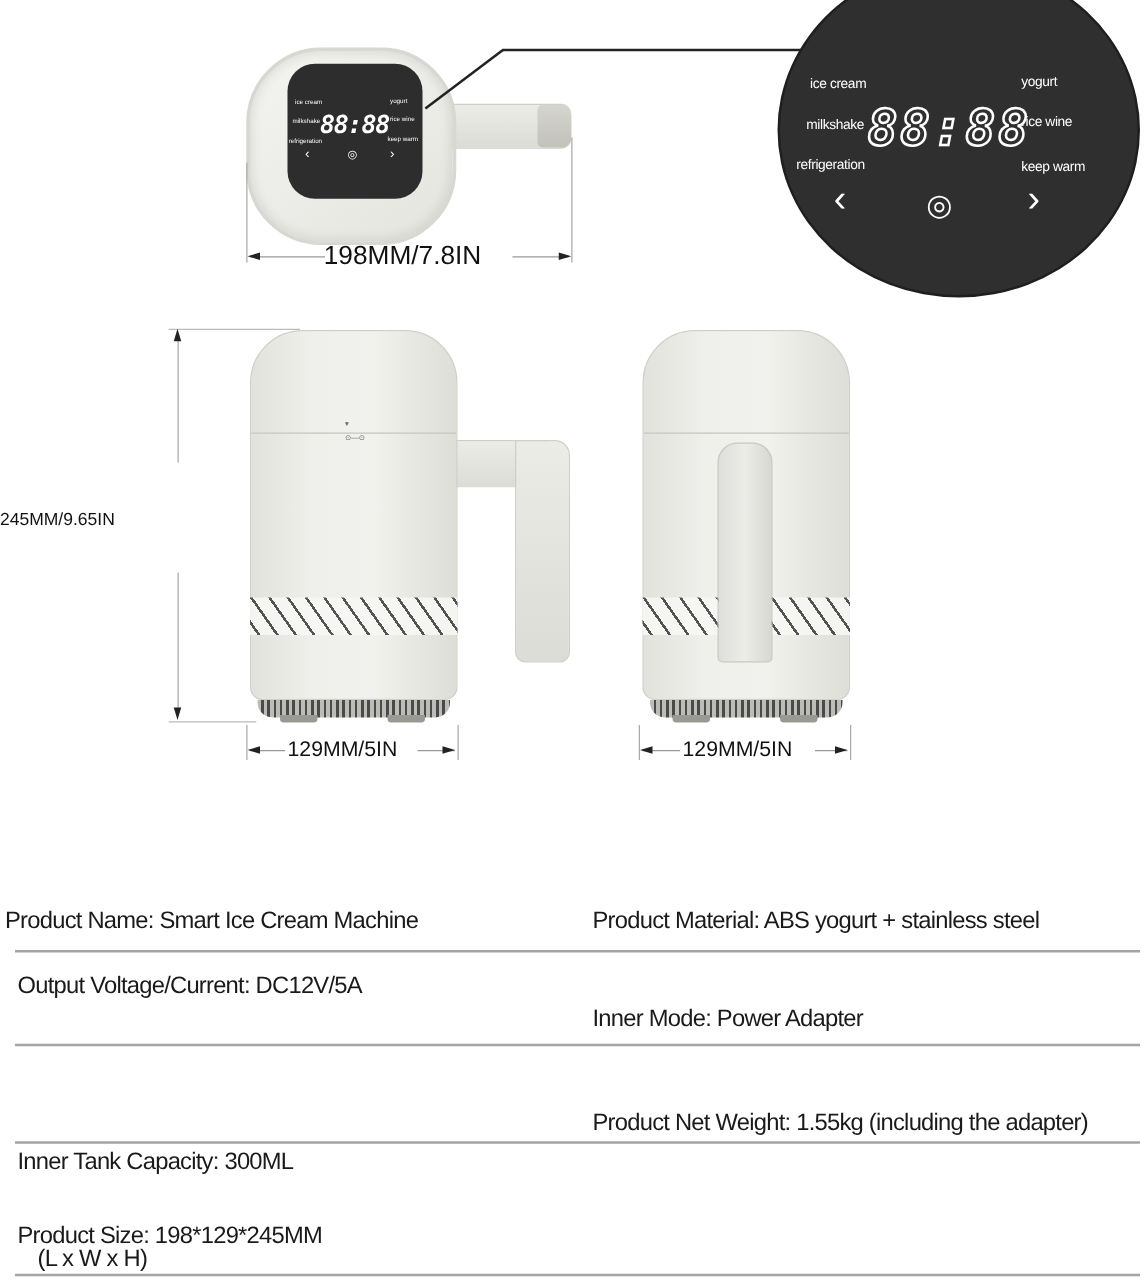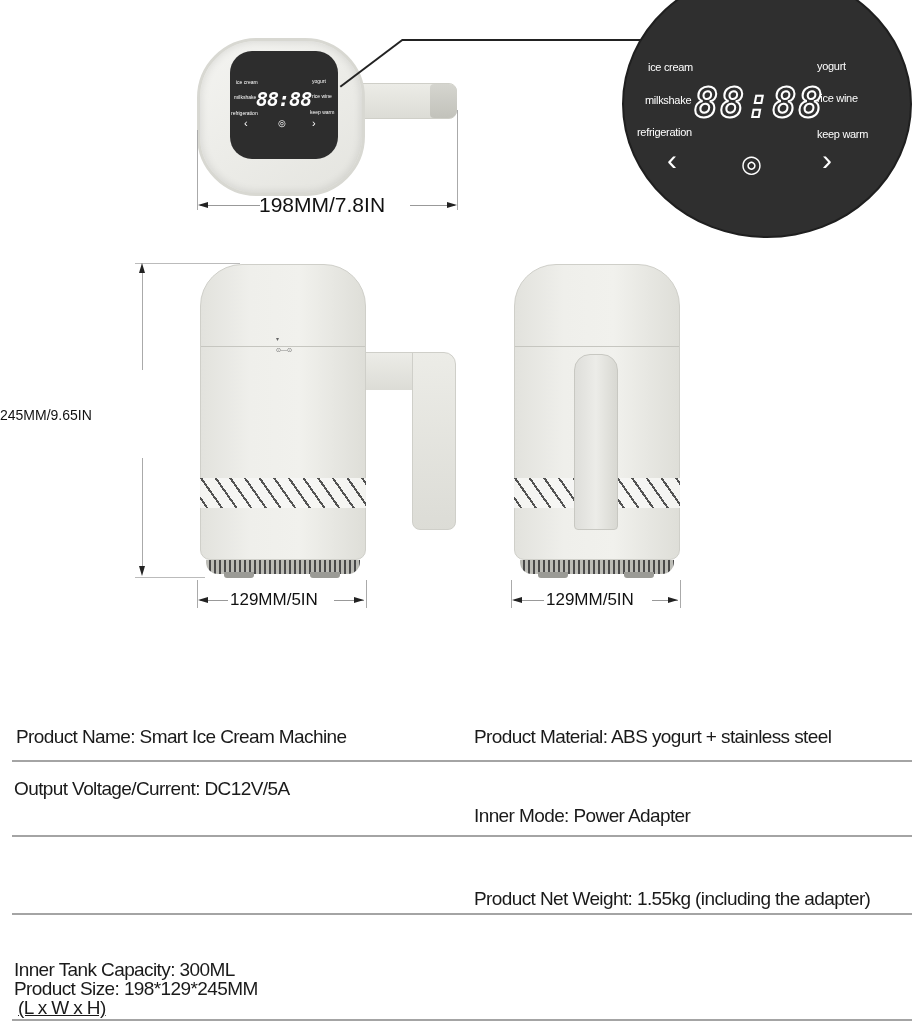--- a/index.html
+++ b/index.html
@@ -157,27 +157,27 @@
 <div class="foot" style="left:624px;top:572px;"></div>
 
 <div class="vline" style="left:511px;top:580px;height:28px;"></div>
 <div class="vline" style="left:680px;top:580px;height:28px;"></div>
 <div class="hline" style="left:514px;top:600px;width:30px;"></div>
 <div class="hline" style="left:652px;top:600px;width:26px;"></div>
 <div class="arrow-l" style="left:512px;top:597px;"></div>
 <div class="arrow-r" style="left:668px;top:597px;"></div>
 <div class="dim-text" style="left:546px;top:590px;font-size:17px;">129MM/5IN</div>
 
-<div class="spec" style="left:16px;top:726px;">Product Name: Smart Ice Cream Machine</div>
+<div class="spec" style="left:4px;top:726px;">Product Name: Smart Ice Cream Machine</div>
 <div class="spec" style="left:474px;top:726px;">Product Material: ABS yogurt + stainless steel</div>
 <div class="rule" style="top:760px;"></div>
 
 <div class="spec" style="left:14px;top:778px;">Output Voltage/Current:  DC12V/5A</div>
 <div class="spec" style="left:474px;top:805px;">Inner Mode: Power Adapter</div>
 <div class="rule" style="top:835px;"></div>
 
-<div class="spec" style="left:14px;top:919px;margin-top:40px;">Inner Tank Capacity:   300ML</div>
+<div class="spec" style="left:14px;top:919px;">Inner Tank Capacity:   300ML</div>
 <div class="spec" style="left:474px;top:888px;">Product Net Weight: 1.55kg (including the adapter)</div>
 <div class="rule" style="top:913px;"></div>
 
 <div class="spec" style="left:14px;top:979px;line-height:19px;">Product Size: 198*129*245MM</div>
-<div class="spec" style="left:18px;top:998px;line-height:19px;text-decoration:underline;">(L x W x H)</div>
+<div class="spec" style="left:30px;top:998px;line-height:19px;">(L x W x H)</div>
 <div class="rule" style="top:1019px;"></div>
 
 </body></html>

